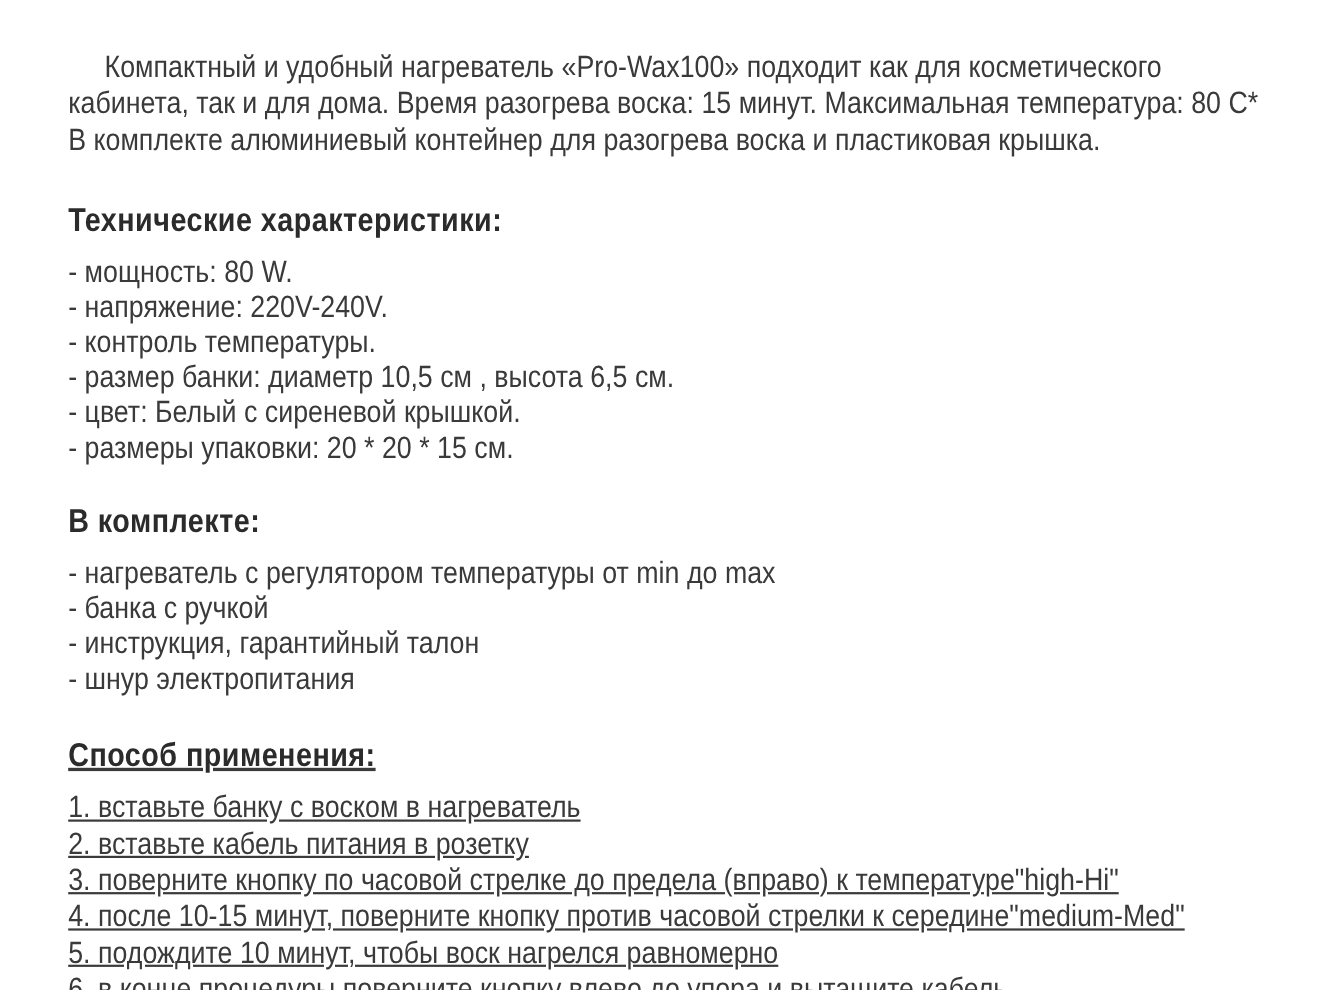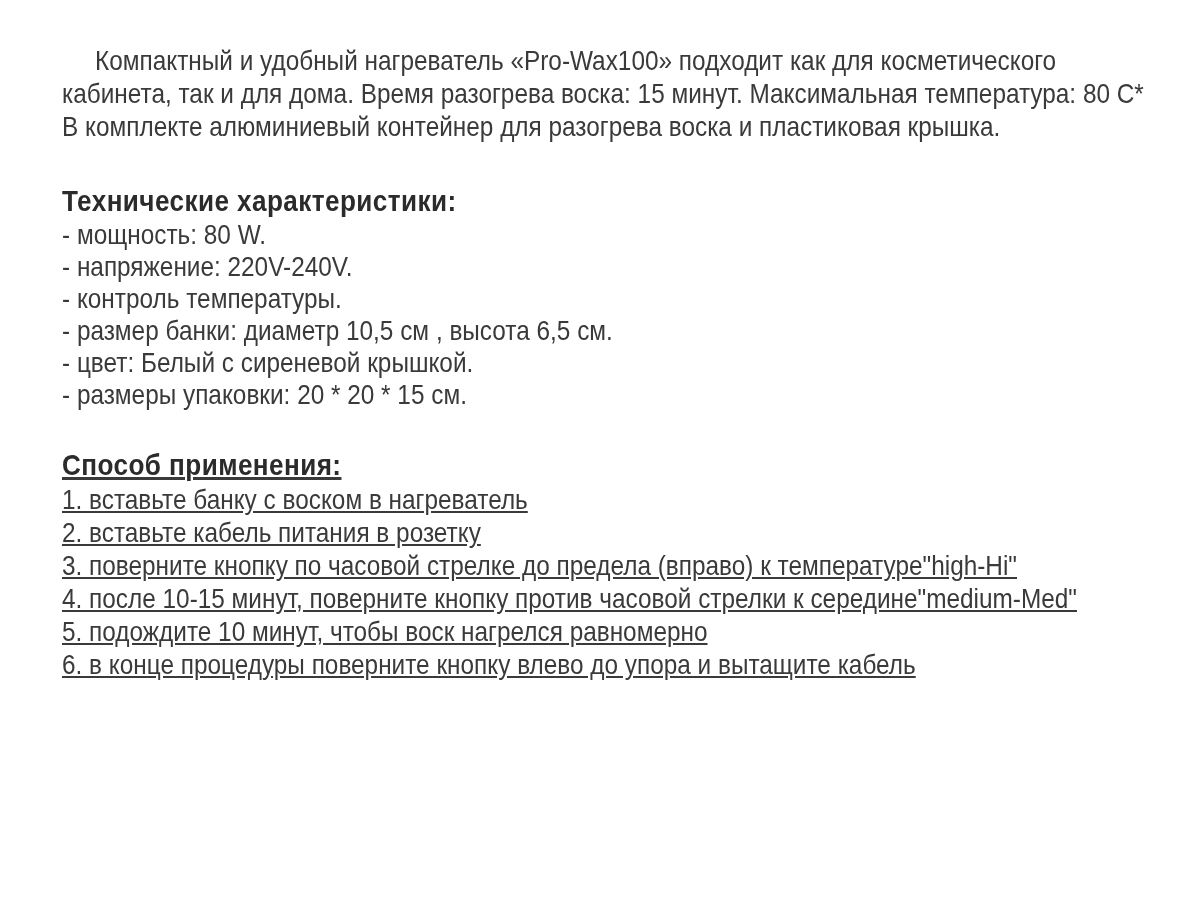--- a/index.html
+++ b/index.html
@@ -47,21 +47,21 @@
     transform: scaleX(0.87);
     transform-origin: 0 50%;
     color: #2b2b2b;
     letter-spacing: 0.5px;
   }
   .section-specs   { margin-top: 40px; }
   .section-kit     { margin-top: 34px; }
   .section-usage   { margin-top: 36px; text-decoration: underline; }
   .heading { margin-bottom: 0; }
   .list { margin-top: 0; }
-  .section .list { margin-top: 0; }
+  .section .list { margin-top: 12px; }
   .usage .line { line-height: 33px; height: 33px; }
 </style>
 </head>
 <body>
 
 <div class="page">
 
   <div class="intro">
     <div class="line indent">Компактный и удобный нагреватель «Pro-Wax100» подходит как для косметического</div>
     <div class="line">кабинета, так и для дома. Время разогрева воска: 15 минут. Максимальная температура: 80 С*</div>
@@ -73,20 +73,29 @@
     <div class="list">
       <div class="line">- мощность: 80 W.</div>
       <div class="line">- напряжение: 220V-240V.</div>
       <div class="line">- контроль температуры.</div>
       <div class="line">- размер банки: диаметр 10,5 см , высота 6,5 см.</div>
       <div class="line">- цвет: Белый с сиреневой крышкой.</div>
       <div class="line">- размеры упаковки: 20 * 20 * 15 см.</div>
     </div>
   </div>
 
+  <div class="section section-kit">
+    <div class="heading">В комплекте:</div>
+    <div class="list">
+      <div class="line">- нагреватель с регулятором температуры от min до max</div>
+      <div class="line">- банка с ручкой</div>
+      <div class="line">- инструкция, гарантийный талон</div>
+      <div class="line">- шнур электропитания</div>
+    </div>
+  </div>
 
   <div class="section section-usage usage">
     <div class="heading">Способ применения:</div>
     <div class="list">
       <div class="line">1. вставьте банку с воском в нагреватель</div>
       <div class="line">2. вставьте кабель питания в розетку</div>
       <div class="line">3. поверните кнопку по часовой стрелке до предела (вправо) к температуре"high-Hi"</div>
       <div class="line">4. после 10-15 минут, поверните кнопку против часовой стрелки к середине"medium-Med"</div>
       <div class="line">5. подождите 10 минут, чтобы воск нагрелся равномерно</div>
       <div class="line">6. в конце процедуры поверните кнопку влево до упора и вытащите кабель</div>

